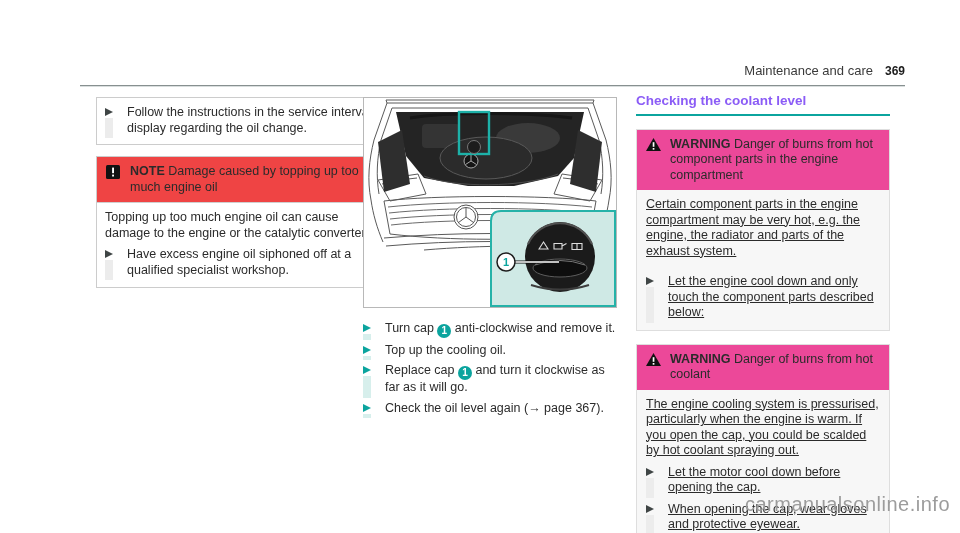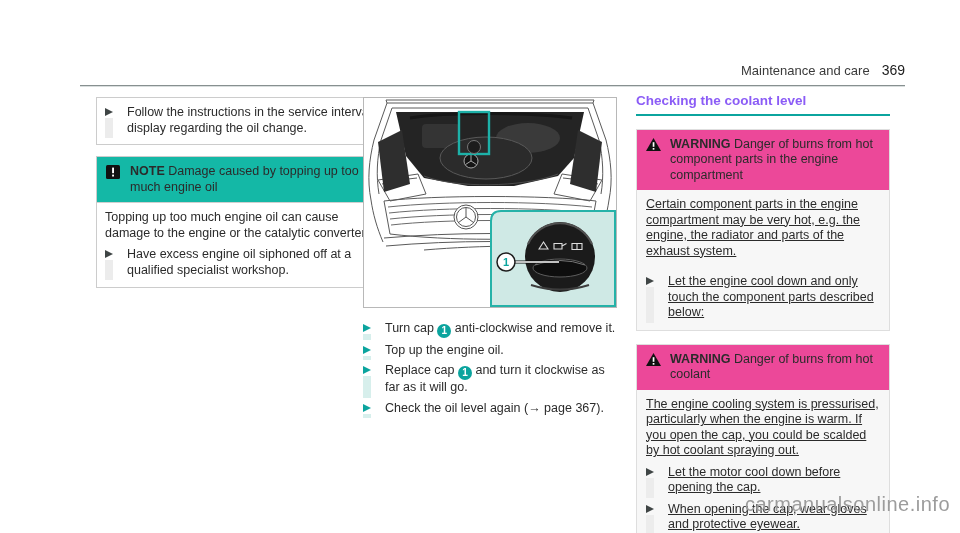--- a/index.html
+++ b/index.html
@@ -2,21 +2,21 @@
 <html><head>
 <meta charset="utf-8">
 <style>
   * { margin:0; padding:0; box-sizing:border-box; }
   html,body { width:960px; height:533px; background:#ffffff; overflow:hidden; }
   body { font-family:"Liberation Sans", sans-serif; color:#2b2b2b; position:relative; }
 
   
   .page-header { position:absolute; left:80px; right:55px; top:61px; text-align:right; }
   .page-header .section { font-size:13px; color:#3a3a3a; }
-  .page-header .pagenum { font-size:14px; font-weight:normal; color:#1c1c1c; margin-left:12px; }
+  .page-header .pagenum { font-size:12px; font-weight:bold; color:#1c1c1c; margin-left:12px; }
   .header-rule { position:absolute; left:80px; right:55px; top:85px; border-top:1.5px solid #879090;
                  box-shadow:0 1px 0 #d9dede; }
 
   
   .col { position:absolute; top:97px; }
   .col-left  { left:96px;  width:298px; }
   .col-mid   { left:363px; width:254px; }
   .col-right { left:636px; width:254px; top:93px; }
 
   .txt { font-size:12.5px; line-height:15.5px; }
@@ -28,21 +28,21 @@
   .bullet .arrow { position:absolute; left:0; top:3px; width:0; height:0;
                    border-left:8px solid #3f4545; border-top:4.5px solid transparent; border-bottom:4.5px solid transparent; }
   .bullet .strip { position:absolute; left:0; top:13px; bottom:-2px; width:8px; background:#ececec; }
   .bullet.teal .arrow { border-left-color:#0ba49e; }
   .bullet.teal .strip { background:#d7efec; }
   .bullet .btxt { flex:1; }
 
   
   .plain-box { border:1px solid #cccccc; padding:7px 8px 8px 8px; background:#fff; }
   .note-box { border:1px solid #cccccc; margin-top:11px; background:#fff; }
-  .note-head { background:#14b8a6; border-bottom:1px solid #cfcfcf; padding:7px 8px; display:flex; }
+  .note-head { background:#ef4444; border-bottom:1px solid #cfcfcf; padding:7px 8px; display:flex; }
   .note-head .nicon { flex:none; margin:1px 10px 0 1px; }
   .note-body { padding:7px 8px 9px 8px; }
   .note-body p { margin-bottom:6px; }
 
   
   .figure { border:1px solid #b8b8b8; width:254px; height:211px; background:#fff; }
   .steps { margin-top:13px; }
   .steps .bullet { margin-top:5px; }
   .cnum { display:inline-flex; width:14px; height:14px; border-radius:50%; background:#0ba49e; color:#fff;
           font-size:10px; font-weight:bold; align-items:center; justify-content:center; vertical-align:-2px; }
@@ -184,21 +184,21 @@
           <span class="arrow"></span>
           <span class="strip"></span>
         </span>
       <span class="btxt"><span>Turn cap</span> <span class="cnum">1</span> <span>anti-clockwise and remove it.</span></span>
     </div>
     <div class="bullet teal">
       <span class="marker">
           <span class="arrow"></span>
           <span class="strip"></span>
         </span>
-      <span class="btxt">Top up the engine oil.</span>
+      <span class="btxt">Top up the cooling oil.</span>
     </div>
     <div class="bullet teal">
       <span class="marker">
           <span class="arrow"></span>
           <span class="strip"></span>
         </span>
       <span class="btxt"><span>Replace cap</span> <span class="cnum">1</span> <span>and turn it clockwise as far as it will go.</span></span>
     </div>
     <div class="bullet teal">
       <span class="marker">

